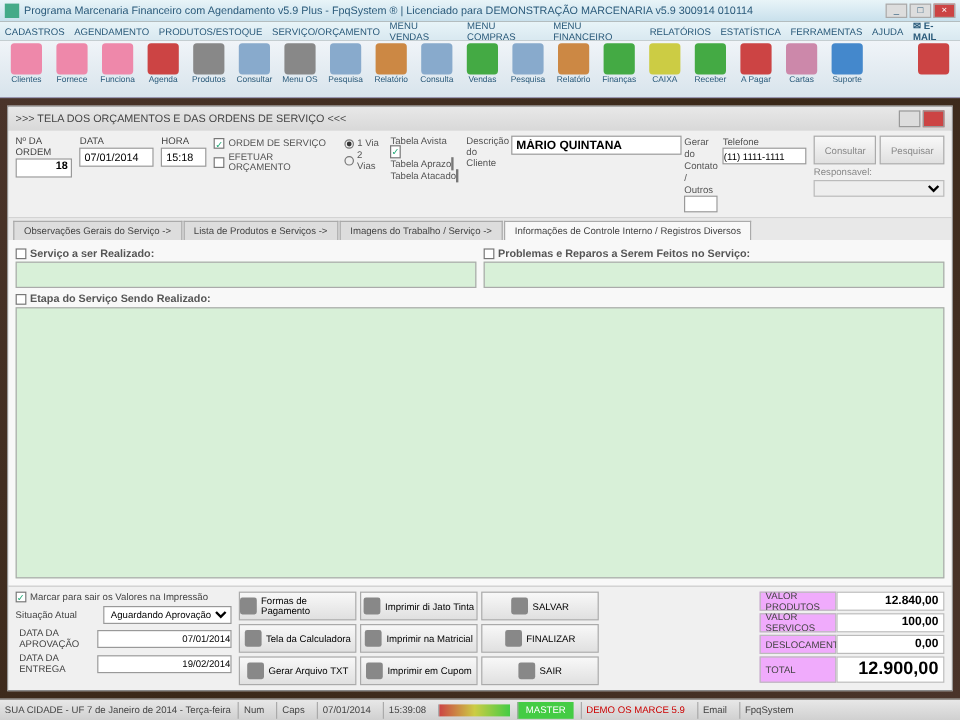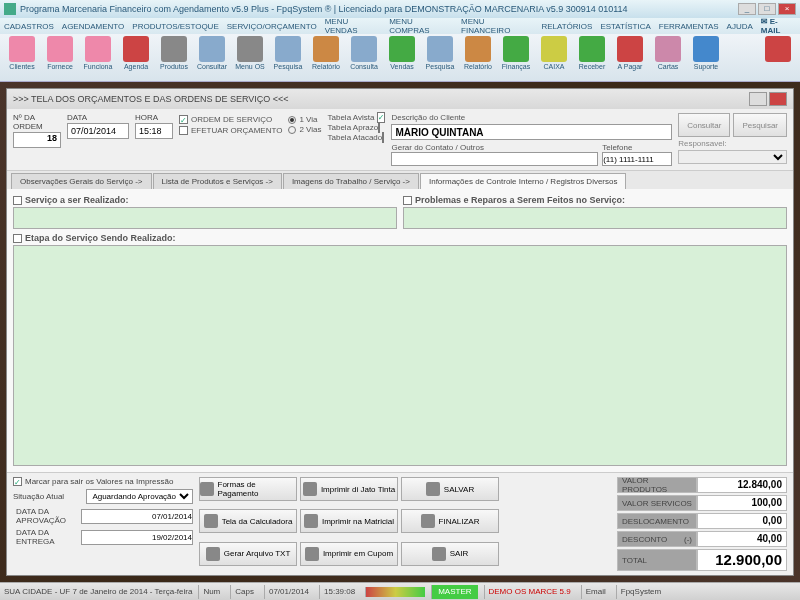--- a/index.html
+++ b/index.html
@@ -26,21 +26,21 @@
 .ordnum { font-weight: bold; text-align: right; font-size: 11px; }
 .radiogrp { display: flex; flex-direction: column; font-size: 8px; color: #555; gap: 1px; padding-top: 2px; }
 .radiogrp div { display: flex; align-items: center; gap: 3px; }
 .radiogrp .r { width: 8px; height: 8px; border: 1px solid #777; border-radius: 50%; }
 .radiogrp .r.on::after { content:''; display:block; width:4px; height:4px; background:#333; border-radius:50%; margin:1px; }
 .chkgrp { display: flex; flex-direction: column; font-size: 8px; color: #555; gap: 2px; padding-top: 2px; }
 .chkgrp div { display: flex; align-items: center; gap: 3px; }
 .chk { width: 9px; height: 9px; border: 1px solid #777; background: #fff; }
 .chk.on::after { content:'✓'; font-size: 8px; line-height: 7px; color: #2a7; }
 .tblgrp { display: flex; flex-direction: column; font-size: 8px; color: #555; gap: 1px; }
-.clientblk { flex: 1; display: flex; flex-direction: column; gap: 2px; }
+.clientblk { flex: 1; display: flex; flex-direction: row; gap: 2px; }
 .clientblk .row { display: flex; gap: 4px; }
 .btnsm { height: 24px; padding: 0 8px; background: linear-gradient(#f8f8f8,#e0e0e0); border: 1px solid #aaa; font-size: 8px; color: #888; display: flex; align-items: center; gap: 3px; }
 .tabs { display: flex; background: #e8e8e8; padding: 2px 4px 0; gap: 1px; font-size: 8px; }
 .tab { padding: 3px 8px; background: #ddd; border: 1px solid #aaa; border-bottom: none; color: #444; cursor: pointer; }
 .tab.active { background: #f8f8f8; }
 .tabbody { flex: 1; background: #f8f8f8; padding: 6px; display: flex; flex-direction: column; gap: 4px; }
 .txtrow { display: flex; gap: 6px; }
 .txtblk { flex: 1; display: flex; flex-direction: column; }
 .txtblk .hdr { display: flex; align-items: center; gap: 3px; font-size: 9px; color: #555; font-weight: bold; margin-bottom: 2px; }
 .txtblk textarea { flex: 1; background: #d8f0d8; border: 1px solid #aaa; resize: none; height: 58px; font-size: 9px; }
@@ -49,21 +49,21 @@
 .leftcol { display: flex; flex-direction: column; gap: 3px; width: 180px; font-size: 8px; color: #444; }
 .leftcol .chkrow { display: flex; align-items: center; gap: 3px; }
 .leftcol .fldrow { display: flex; align-items: center; gap: 3px; }
 .leftcol .fldrow label { width: 82px; }
 .leftcol select, .leftcol input { flex: 1; height: 15px; border: 1px solid #999; font-size: 8px; background: #fff; text-align: right; }
 .btngrid { display: grid; grid-template-columns: repeat(3, 98px); gap: 3px; }
 .actbtn { height: 24px; background: linear-gradient(#f8f8f8,#e0e0e0); border: 1px solid #aaa; font-size: 8px; display: flex; align-items: center; justify-content: center; gap: 4px; cursor: pointer; }
 .actbtn .ic { width: 14px; height: 14px; background: #888; border-radius: 2px; }
 .totals { display: flex; flex-direction: column; gap: 2px; margin-left: auto; }
 .totrow { display: flex; align-items: center; }
-.totrow .lbl { width: 80px; height: 16px; background: #a3a3a3; border: 1px solid #bbb; font-size: 8px; display: flex; align-items: center; padding: 0 4px; color: #444; }
+.totrow .lbl { width: 64px; height: 16px; background: #f0abfc; border: 1px solid #bbb; font-size: 8px; display: flex; align-items: center; padding: 0 4px; color: #444; }
 .totrow .val { width: 90px; height: 16px; background: #fff; border: 1px solid #bbb; font-size: 10px; text-align: right; padding: 0 4px; font-weight: bold; line-height: 14px; }
 .totrow.big .lbl { height: 22px; }
 .totrow.big .val { height: 22px; font-size: 15px; line-height: 20px; }
 .statusbar { background: linear-gradient(#e8e8e8,#d0d0d0); height: 18px; display: flex; align-items: center; font-size: 8px; color: #444; padding: 0 4px; gap: 6px; border-top: 1px solid #aaa; }
 .statusbar .seg { border-left: 1px solid #aaa; padding: 0 4px; height: 14px; display: flex; align-items: center; }
 .statusbar .master { background: #4c4; color: #fff; padding: 0 6px; }
 .statusbar .bar { width: 60px; height: 10px; background: linear-gradient(90deg,#c44,#cc4,#4c4); }
 </style>
 </head>
 <body>
@@ -349,27 +349,20 @@
             <div class="val">12.840,00</div>
           </div>
         <div class="totrow">
             <div class="lbl">VALOR SERVICOS</div>
             <div class="val">100,00</div>
           </div>
         <div class="totrow">
             <div class="lbl">DESLOCAMENTO</div>
             <div class="val">0,00</div>
           </div>
-        <div class="totrow">
-            <div class="lbl">
-              <span>DESCONTO</span>
-              <span style="margin-left:auto">(-)</span>
-            </div>
-            <div class="val">40,00</div>
-          </div>
         <div class="totrow big">
             <div class="lbl">TOTAL</div>
             <div class="val">12.900,00</div>
           </div>
       </div>
     </div>
   </div>
 </div>
 
 <div class="statusbar">

